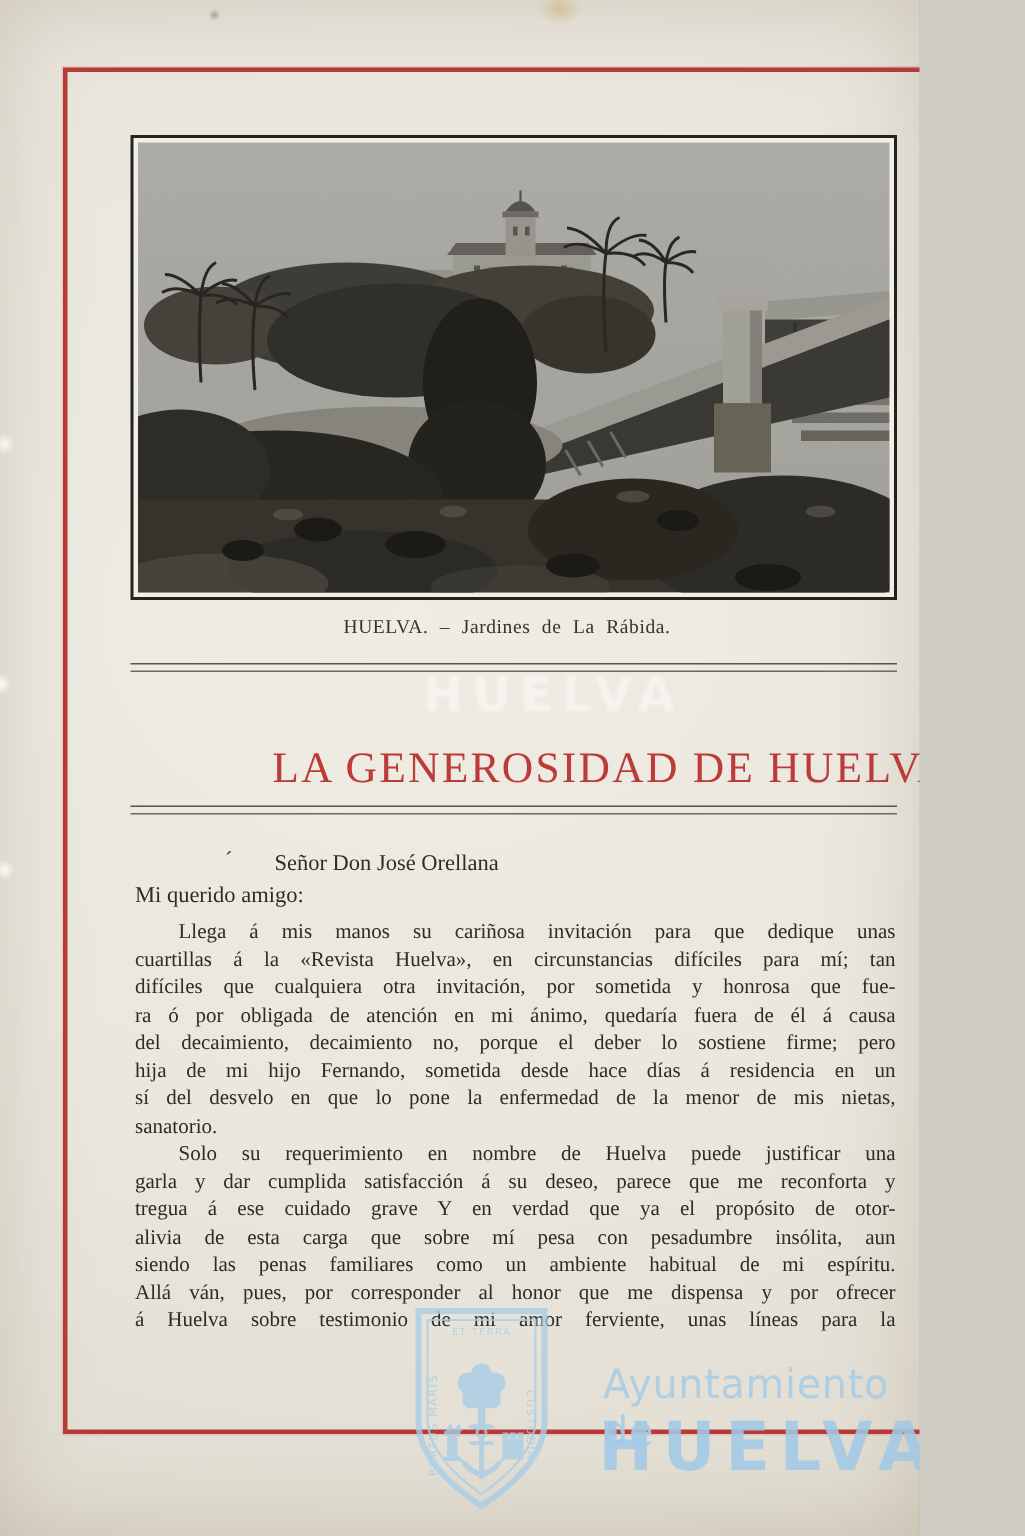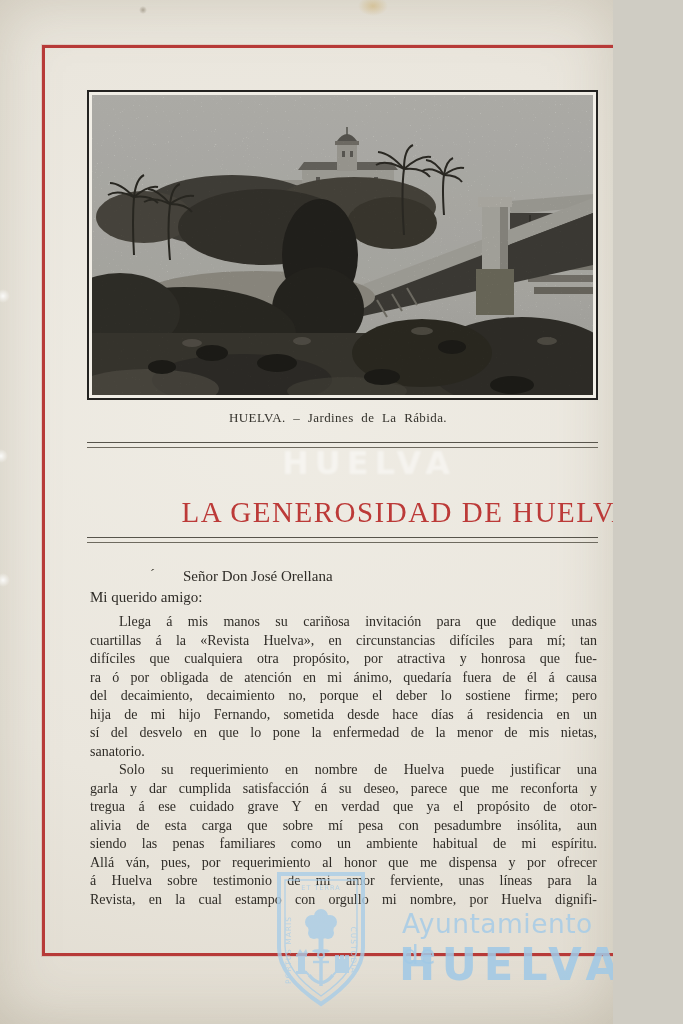--- a/index.html
+++ b/index.html
@@ -219,36 +219,35 @@
   <div class="letter">
     <div class="recipient-row">
       <span class="stray">´</span>
       <span>Señor Don José Orellana</span>
     </div>
     <div class="salutation">Mi querido amigo:</div>
     <div class="paras" id="paras">
         <div>
           <div class="line indent">Llega á mis manos su cariñosa invitación para que dedique unas</div>
           <div class="line">cuartillas á la «Revista Huelva», en circunstancias difíciles para mí; tan</div>
-          <div class="line">difíciles que cualquiera otra propósito, por atractiva y honrosa que fue-</div>
+          <div class="line">difíciles que cualquiera otra invitación, por sometida y honrosa que fue-</div>
           <div class="line">ra ó por obligada de atención en mi ánimo, quedaría fuera de él á causa</div>
           <div class="line">del decaimiento, decaimiento no, porque el deber lo sostiene firme; pero</div>
           <div class="line">hija de mi hijo Fernando, sometida desde hace días á residencia en un</div>
           <div class="line">sí del desvelo en que lo pone la enfermedad de la menor de mis nietas,</div>
           <div class="line no-just">sanatorio.</div>
         </div>
         <div>
           <div class="line indent">Solo su requerimiento en nombre de Huelva puede justificar una</div>
           <div class="line">garla y dar cumplida satisfacción á su deseo, parece que me reconforta y</div>
           <div class="line">tregua á ese cuidado grave  Y en verdad que ya el propósito de otor-</div>
           <div class="line">alivia de esta carga que sobre mí pesa con pesadumbre insólita, aun</div>
           <div class="line">siendo las penas familiares como un ambiente habitual de mi espíritu.</div>
-          <div class="line">Allá ván, pues, por requerimiento al honor que me dispensa y por ofrecer</div>
+          <div class="line">Allá ván, pues, por corresponder al honor que me dispensa y por ofrecer</div>
           <div class="line">á Huelva sobre testimonio de mi amor ferviente, unas líneas para la</div>
-          <div class="line">Revista, en la cual estampo con orgullo mi nombre, por Huelva dignifi-</div>
         </div>
       </div>
   </div>
 
   <div class="watermark">
     <div class="wm-ghost">HUELVA</div>
     <svg class="crest" viewBox="0 0 102 154">
       <g stroke="currentColor" fill="none">
         <path d="M10,16 H94 V90 Q94,118 52,146 Q10,118 10,90 Z" stroke-width="4"></path>
         <path d="M16,22 H88 V88 Q88,113 52,138 Q16,113 16,88 Z" stroke-width="1.4"></path>

